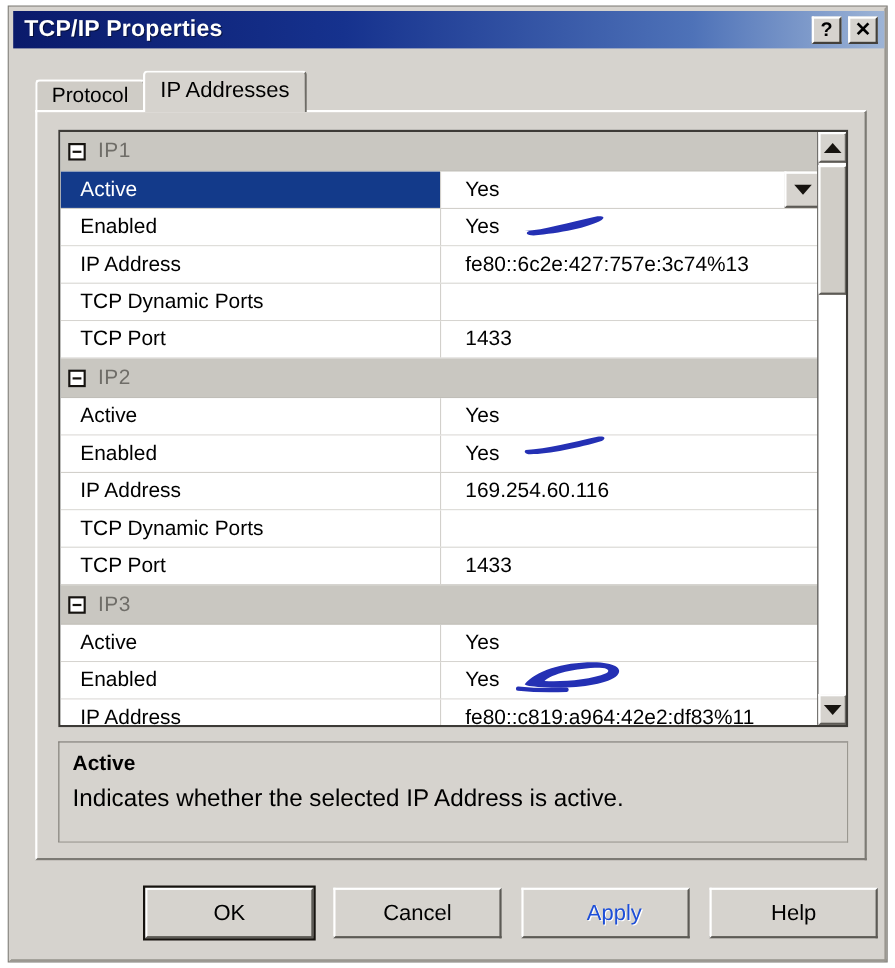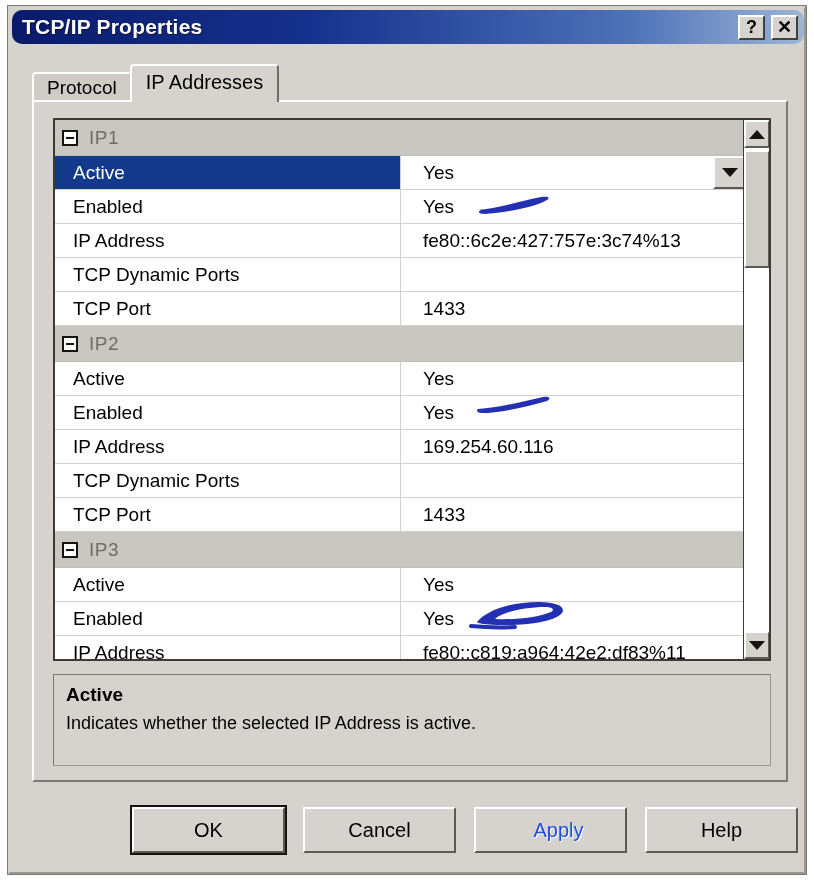--- a/index.html
+++ b/index.html
@@ -24,21 +24,20 @@
   }
 
   
   #titlebar {
     position: absolute;
     left: 2px; top: 2px;
     width: 792px; height: 34px;
     background: linear-gradient(to right, #0a1a6b 0%, #16328e 38%, #4e72b8 78%, #9db4d6 100%);
     display: flex;
     align-items: center;
-    border-radius: 10px;
   }
   #title-text {
     color: #ffffff;
     font-size: 21px;
     font-weight: bold;
     letter-spacing: 0.2px;
     padding-left: 10px;
     flex: 1;
     white-space: nowrap;
     text-shadow: 1px 1px 0 rgba(0,0,0,0.45);
@@ -255,21 +254,21 @@
     border-left-color: #7c7a74;
     padding: 9px 12px;
   }
   #desc-title {
     font-size: 19px;
     font-weight: bold;
     color: #000000;
     margin-bottom: 7px;
   }
   #desc-body {
-    font-size: 18px;
+    font-size: 22px;
     color: #000000;
   }
 
   
   #buttonbar {
     position: absolute;
     left: 14px; top: 792px;
     width: 792px; height: 60px;
     display: flex;
     align-items: center;

